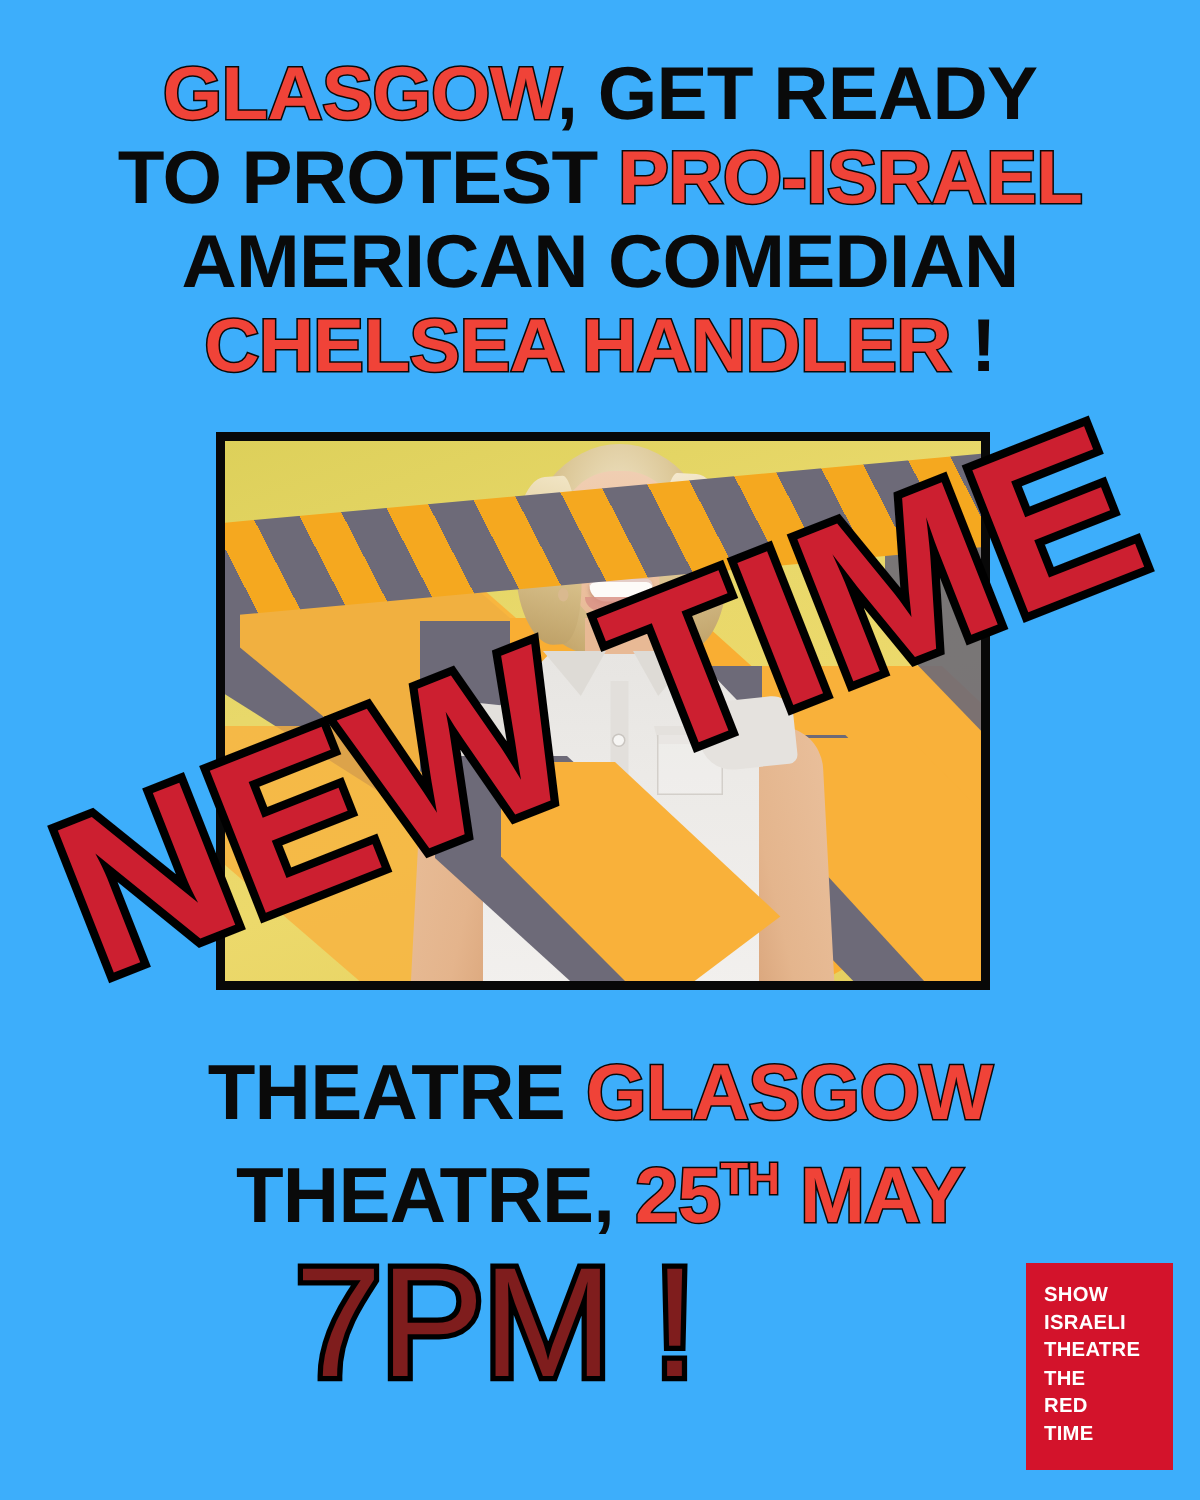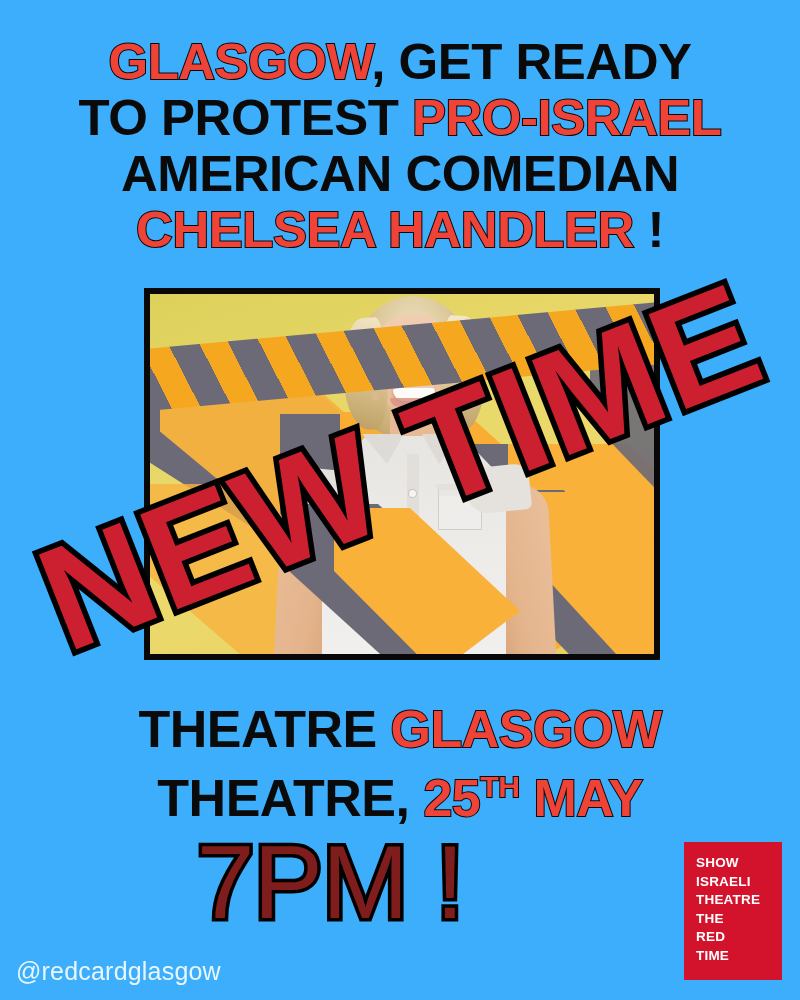--- a/index.html
+++ b/index.html
@@ -345,15 +345,14 @@
 
   <div class="badge">
     <div>SHOW</div>
     <div>ISRAELI</div>
     <div>THEATRE</div>
     <div>THE</div>
     <div>RED</div>
     <div>TIME</div>
   </div>
 
-  <div class="handle">@redcardglasgow</div>
 
 </div>
 
 </body></html>

